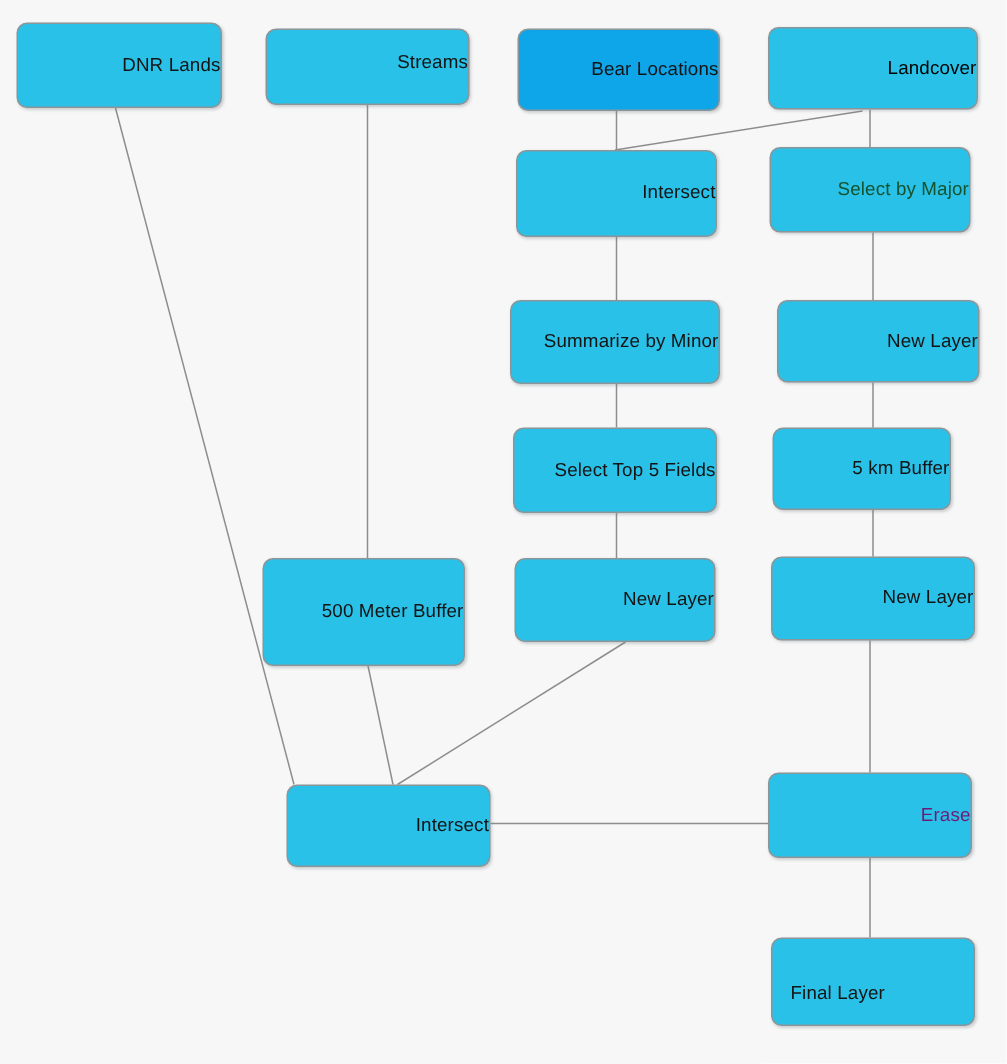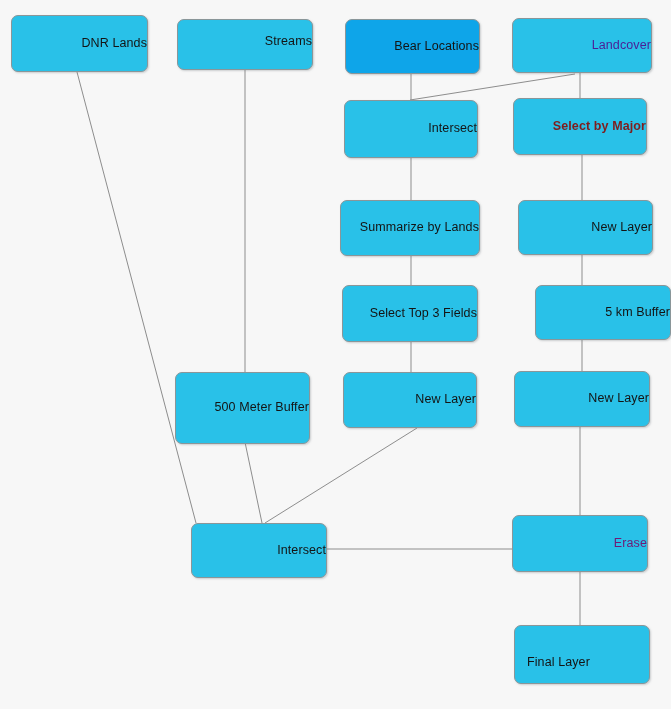--- a/index.html
+++ b/index.html
@@ -85,38 +85,38 @@
       <div class="node" style="left: 11px; top: 15px; width: 137px; height: 57px; background: rgb(41, 193, 232); border-color: rgb(138, 150, 153);">
         <span class="node-label" style="color: rgb(20, 20, 20);">DNR Lands</span>
       </div>
       <div class="node align-high" style="left: 177px; top: 19px; width: 136px; height: 51px; background: rgb(41, 193, 232); border-color: rgb(138, 150, 153);">
         <span class="node-label" style="color: rgb(20, 20, 20);">Streams</span>
       </div>
       <div class="node" style="left: 345px; top: 19px; width: 135px; height: 55px; background: #0ea5e9; border-color: rgb(138, 150, 153);">
         <span class="node-label" style="color: rgb(20, 20, 20);">Bear Locations</span>
       </div>
       <div class="node" style="left: 512px; top: 18px; width: 140px; height: 55px; background: rgb(41, 193, 232); border-color: rgb(138, 150, 153);">
-        <span class="node-label" style="color: #4c1d95;">Landcover</span>
+        <span class="node-label" style="color: #000000;">Landcover</span>
       </div>
       <div class="node" style="left: 344px; top: 100px; width: 134px; height: 58px; background: rgb(41, 193, 232); border-color: rgb(138, 150, 153);">
         <span class="node-label" style="color: rgb(20, 20, 20);">Intersect</span>
       </div>
       <div class="node" style="left: 513px; top: 98px; width: 134px; height: 57px; background: rgb(41, 193, 232); border-color: rgb(138, 150, 153);">
-        <span class="node-label" style="color: #7f1d1d; font-weight: bold;">Select by Major</span>
+        <span class="node-label" style="color: #14532d;">Select by Major</span>
       </div>
       <div class="node" style="left: 340px; top: 200px; width: 140px; height: 56px; background: rgb(41, 193, 232); border-color: rgb(138, 150, 153);">
-        <span class="node-label" style="color: rgb(20, 20, 20);">Summarize by Lands</span>
+        <span class="node-label" style="color: rgb(20, 20, 20);">Summarize by Minor</span>
       </div>
       <div class="node" style="left: 518px; top: 200px; width: 135px; height: 55px; background: rgb(41, 193, 232); border-color: rgb(138, 150, 153);">
         <span class="node-label" style="color: rgb(20, 20, 20);">New Layer</span>
       </div>
       <div class="node" style="left: 342px; top: 285px; width: 136px; height: 57px; background: rgb(41, 193, 232); border-color: rgb(138, 150, 153);">
-        <span class="node-label" style="color: rgb(20, 20, 20);">Select Top 3 Fields</span>
+        <span class="node-label" style="color: rgb(20, 20, 20);">Select Top 5 Fields</span>
       </div>
-      <div class="node" style="left: 515px; top: 285px; width: 136px; height: 55px; background: rgb(41, 193, 232); border-color: rgb(138, 150, 153); margin-left: 20px;">
+      <div class="node" style="left: 515px; top: 285px; width: 119px; height: 55px; background: rgb(41, 193, 232); border-color: rgb(138, 150, 153);">
         <span class="node-label" style="color: rgb(20, 20, 20);">5 km Buffer</span>
       </div>
       <div class="node" style="left: 175px; top: 372px; width: 135px; height: 72px; background: rgb(41, 193, 232); border-color: rgb(138, 150, 153);">
         <span class="node-label" style="color: rgb(20, 20, 20);">500 Meter Buffer</span>
       </div>
       <div class="node" style="left: 343px; top: 372px; width: 134px; height: 56px; background: rgb(41, 193, 232); border-color: rgb(138, 150, 153);">
         <span class="node-label" style="color: rgb(20, 20, 20);">New Layer</span>
       </div>
       <div class="node" style="left: 514px; top: 371px; width: 136px; height: 56px; background: rgb(41, 193, 232); border-color: rgb(138, 150, 153);">
         <span class="node-label" style="color: rgb(20, 20, 20);">New Layer</span>

